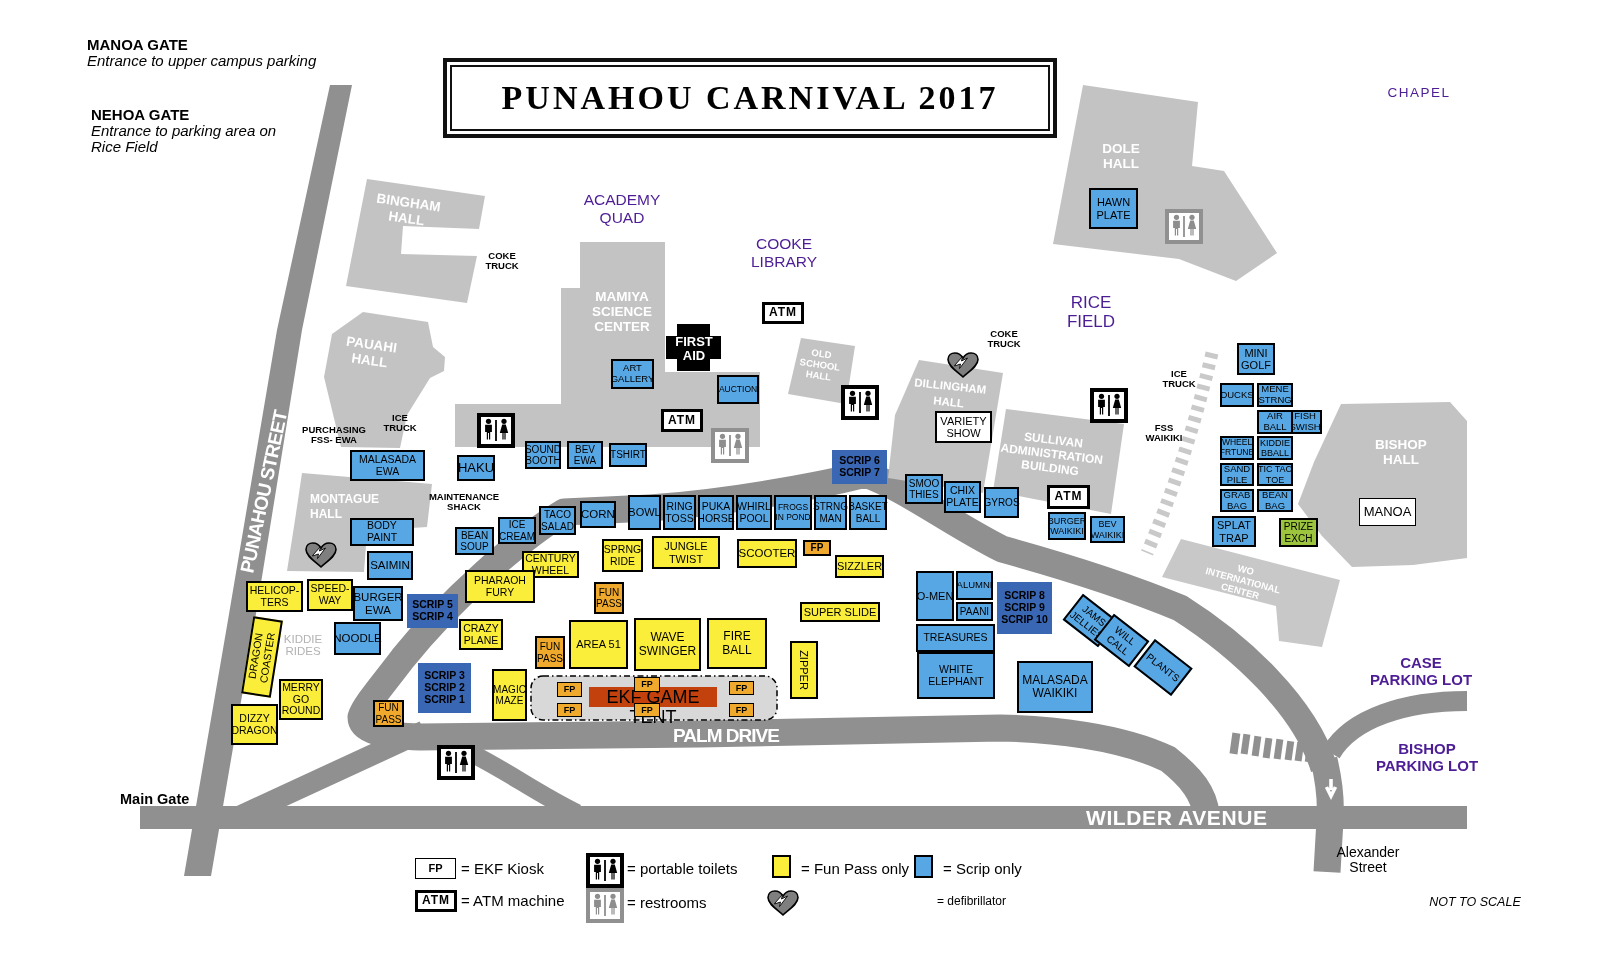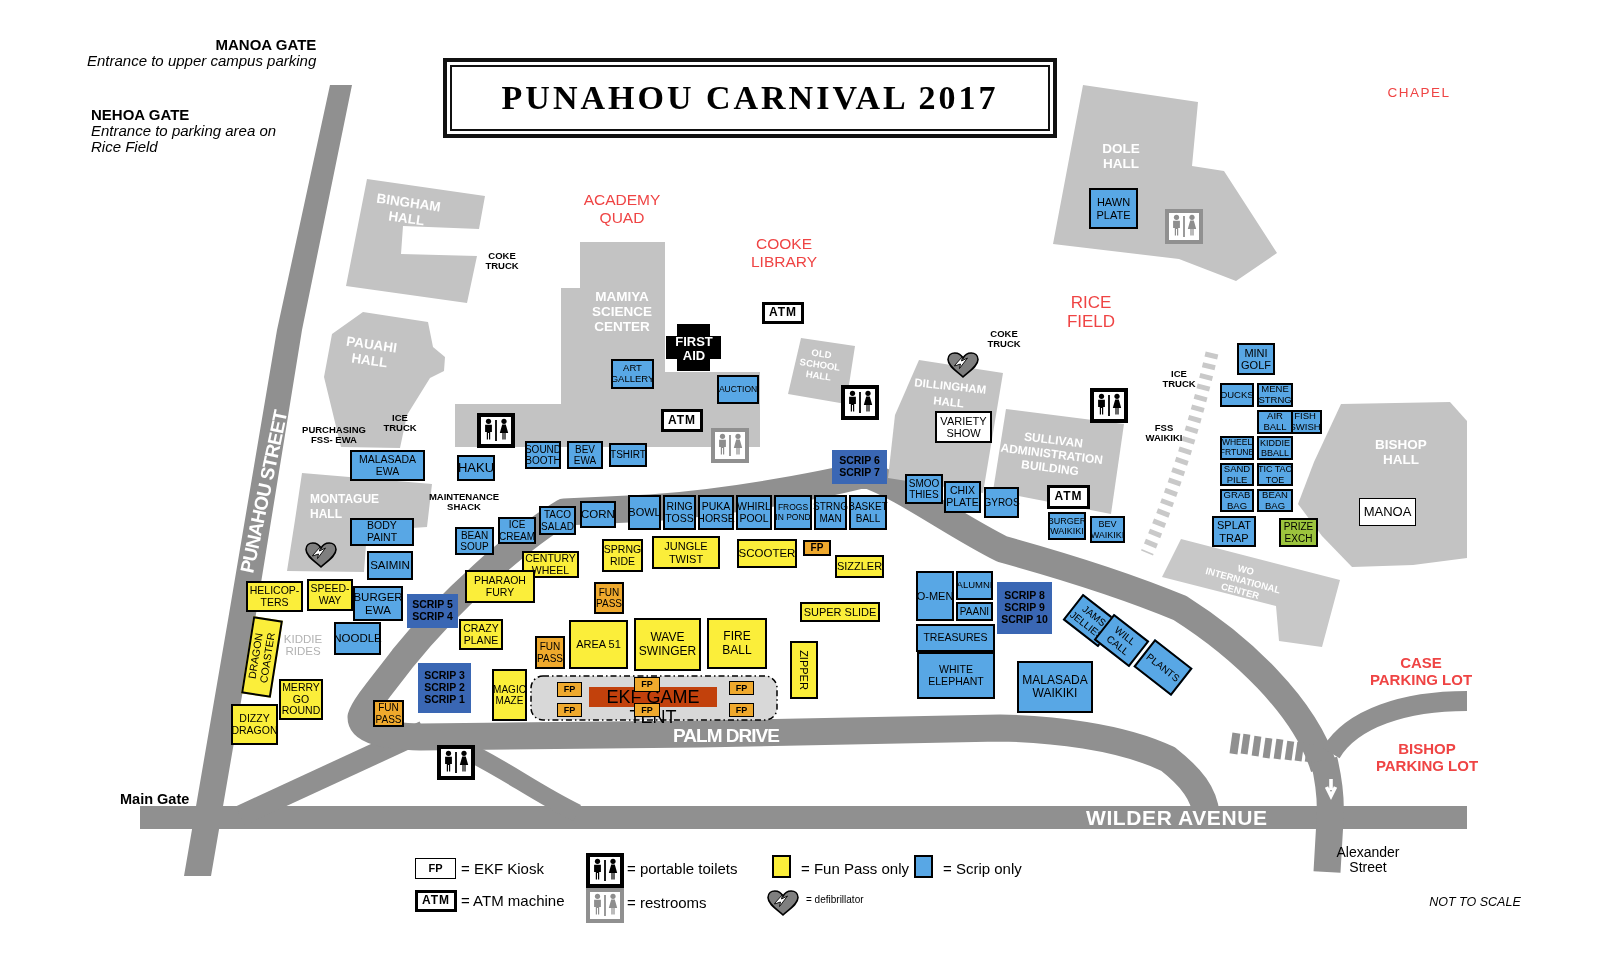--- a/index.html
+++ b/index.html
@@ -6,21 +6,21 @@
 #map{position:relative;width:1600px;height:971px;background:#fff;overflow:hidden;font-family:"Liberation Sans",sans-serif}
 #map svg{position:absolute;left:0;top:0}
 .bx{position:absolute;box-sizing:border-box;border:2px solid #000;display:flex;flex-direction:column;align-items:center;justify-content:center;text-align:center;font:10.5px/1.12 "Liberation Sans",sans-serif;color:#000;z-index:3}
 .bl{background:#58a7e5}
 .ye{background:#fbee3a}
 .or{background:#efa92d;border-width:2px}
 .dk{background:#3a67b4;border:none;font-weight:bold;font-size:10.5px;justify-content:space-around;padding:2px 0}
 .wh{background:#fff}
 .gr{background:#9cc43d}
 .tx{position:absolute;color:#000;font-family:"Liberation Sans",sans-serif;text-align:center;line-height:1.05;z-index:2}
-.gy{color:#ef4444}
+.gy{color:#4c1d95}
 </style>
 </head>
 <body>
 <div id="map">
 <svg width="1600" height="971" viewBox="0 0 1600 971">
 <defs>
 <g id="manfig">
           <circle cx="0" cy="-9.2" r="2.6"></circle>
           <path d="M-3.4,-5.8 L3.4,-5.8 L3.4,1.5 L1.7,1.5 L1.7,9 L0.5,9 L0.5,2.5 L-0.5,2.5 L-0.5,9 L-1.7,9 L-1.7,1.5 L-3.4,1.5 Z"></path>
         </g>
@@ -149,21 +149,21 @@
 
 <use href="#toiletG" x="588" y="890"></use>
 
 <use href="#heart" x="766" y="890"></use>
 </svg>
 
 <div style="position:absolute;left:443px;top:58px;width:614px;height:80px;border:4px solid #111;box-sizing:border-box;z-index:4;background:#fff">
       <div style="position:absolute;left:3px;top:3px;right:3px;bottom:3px;border:2px solid #111;display:flex;align-items:center;justify-content:center;font:bold 34px 'Liberation Serif',serif;letter-spacing:3px">PUNAHOU CARNIVAL 2017</div>
     </div>
 
-<div class="tx" style="left:87px;top:37px;text-align:right;font-size:15px"><b>MANOA GATE</b><br><i>Entrance to upper campus parking</i></div>
+<div class="tx" style="left:87px;top:37px;text-align:left;font-size:15px"><b>MANOA GATE</b><br><i>Entrance to upper campus parking</i></div>
 
 <div class="tx" style="left:91px;top:107px;text-align:left;font-size:15px"><b>NEHOA GATE</b><br><i>Entrance to parking area on<br>Rice Field</i></div>
 
 <div class="tx gy" style="left:1369px;top:86px;width:100px;font-size:13.5px;letter-spacing:1.5px">CHAPEL</div>
 
 <div class="tx gy" style="left:572px;top:191px;width:100px;font-size:15.5px;line-height:1.15">ACADEMY<br>QUAD</div>
 
 <div class="tx gy" style="left:734px;top:235px;width:100px;font-size:15.5px;line-height:1.15">COOKE<br>LIBRARY</div>
 
 <div class="tx gy" style="left:1041px;top:294px;width:100px;font-size:17px;line-height:1.1">RICE<br>FIELD</div>
@@ -383,14 +383,14 @@
 <div class="tx" style="left:627px;top:895px;width:200px;text-align:left;font-size:15px">= restrooms</div>
 
 <div class="bx ye" style="left:772px;top:855px;width:19px;height:23px"></div>
 
 <div class="tx" style="left:801px;top:861px;width:200px;text-align:left;font-size:15px">= Fun Pass only</div>
 
 <div class="bx bl" style="left:914px;top:855px;width:19px;height:23px"></div>
 
 <div class="tx" style="left:943px;top:861px;width:200px;text-align:left;font-size:15px">= Scrip only</div>
 
-<div class="tx" style="left:806px;top:895px;width:200px;text-align:left;font-size:10px">= defibrillator</div>
+<div class="tx" style="left:806px;top:895px;width:200px;text-align:right;font-size:12px">= defibrillator</div>
 </div>
 
 </body></html>

